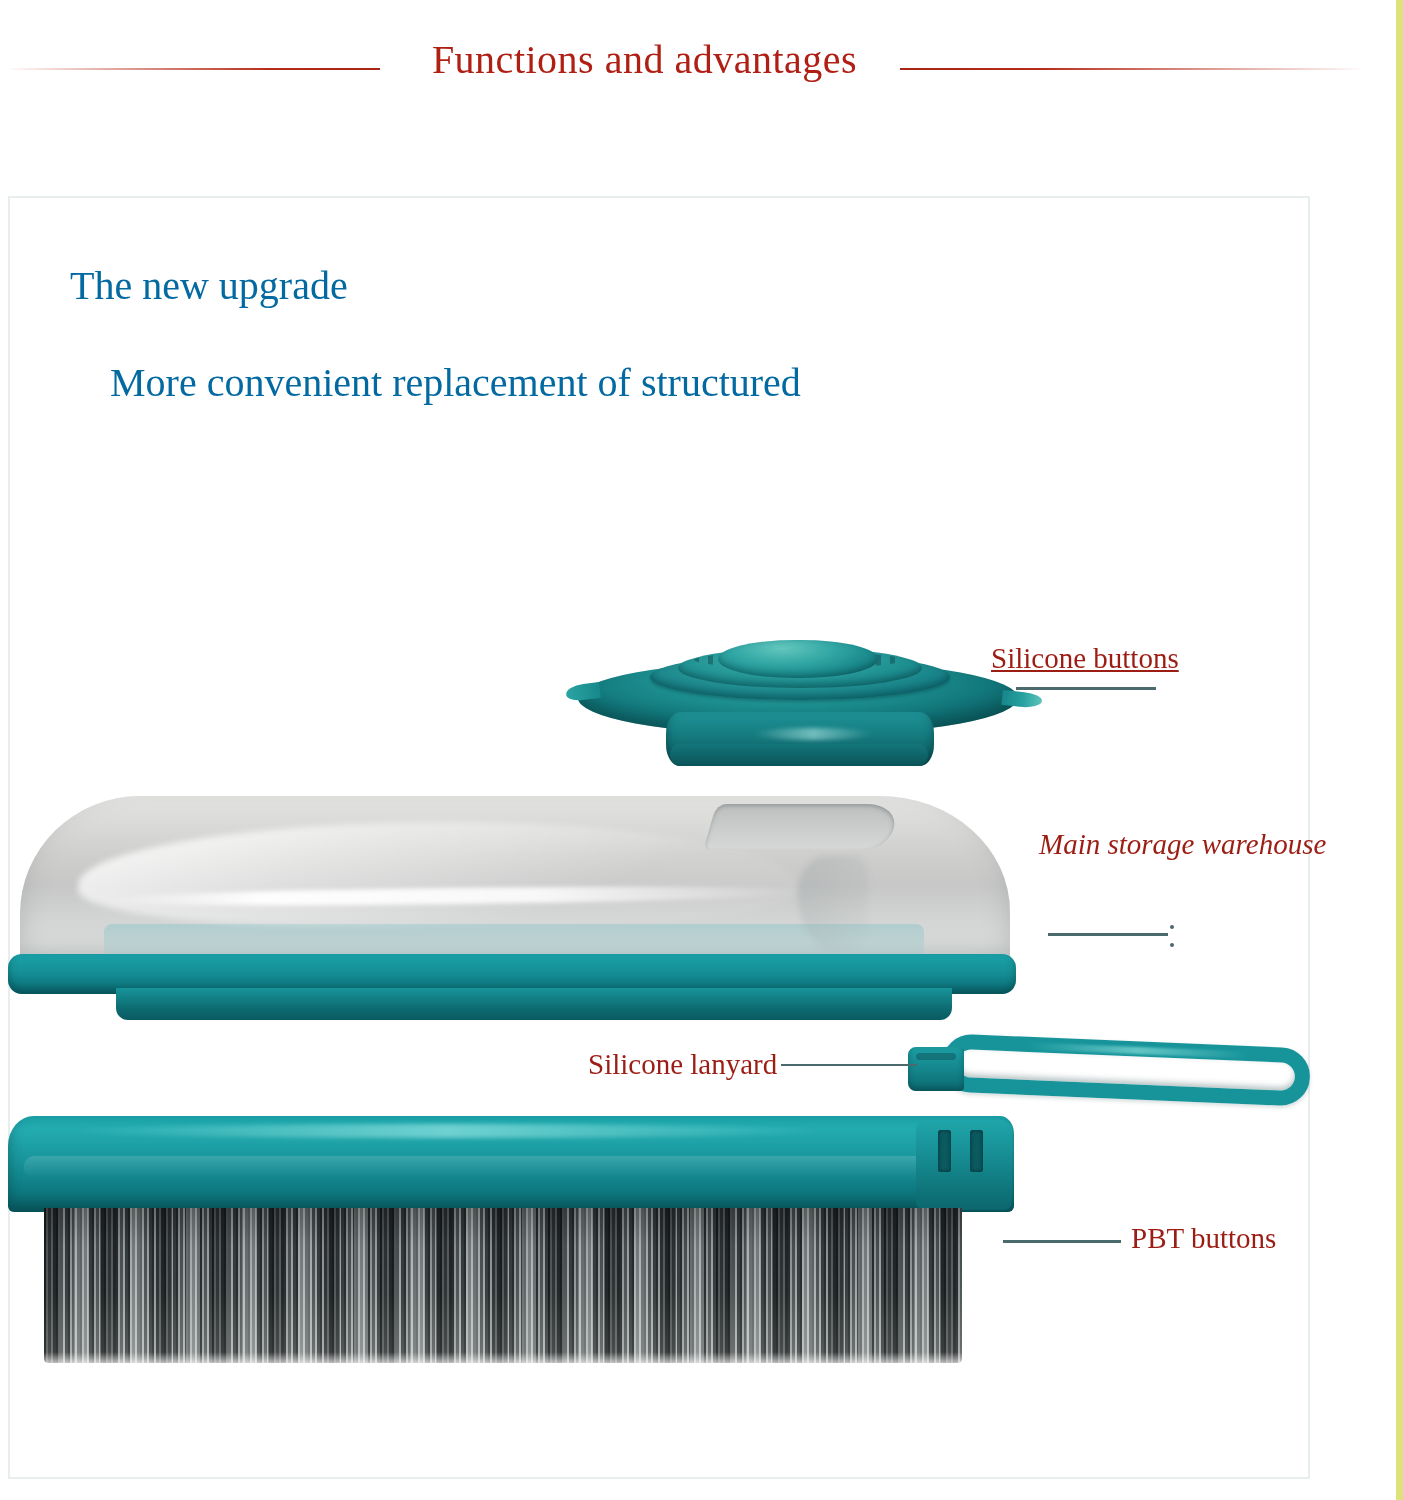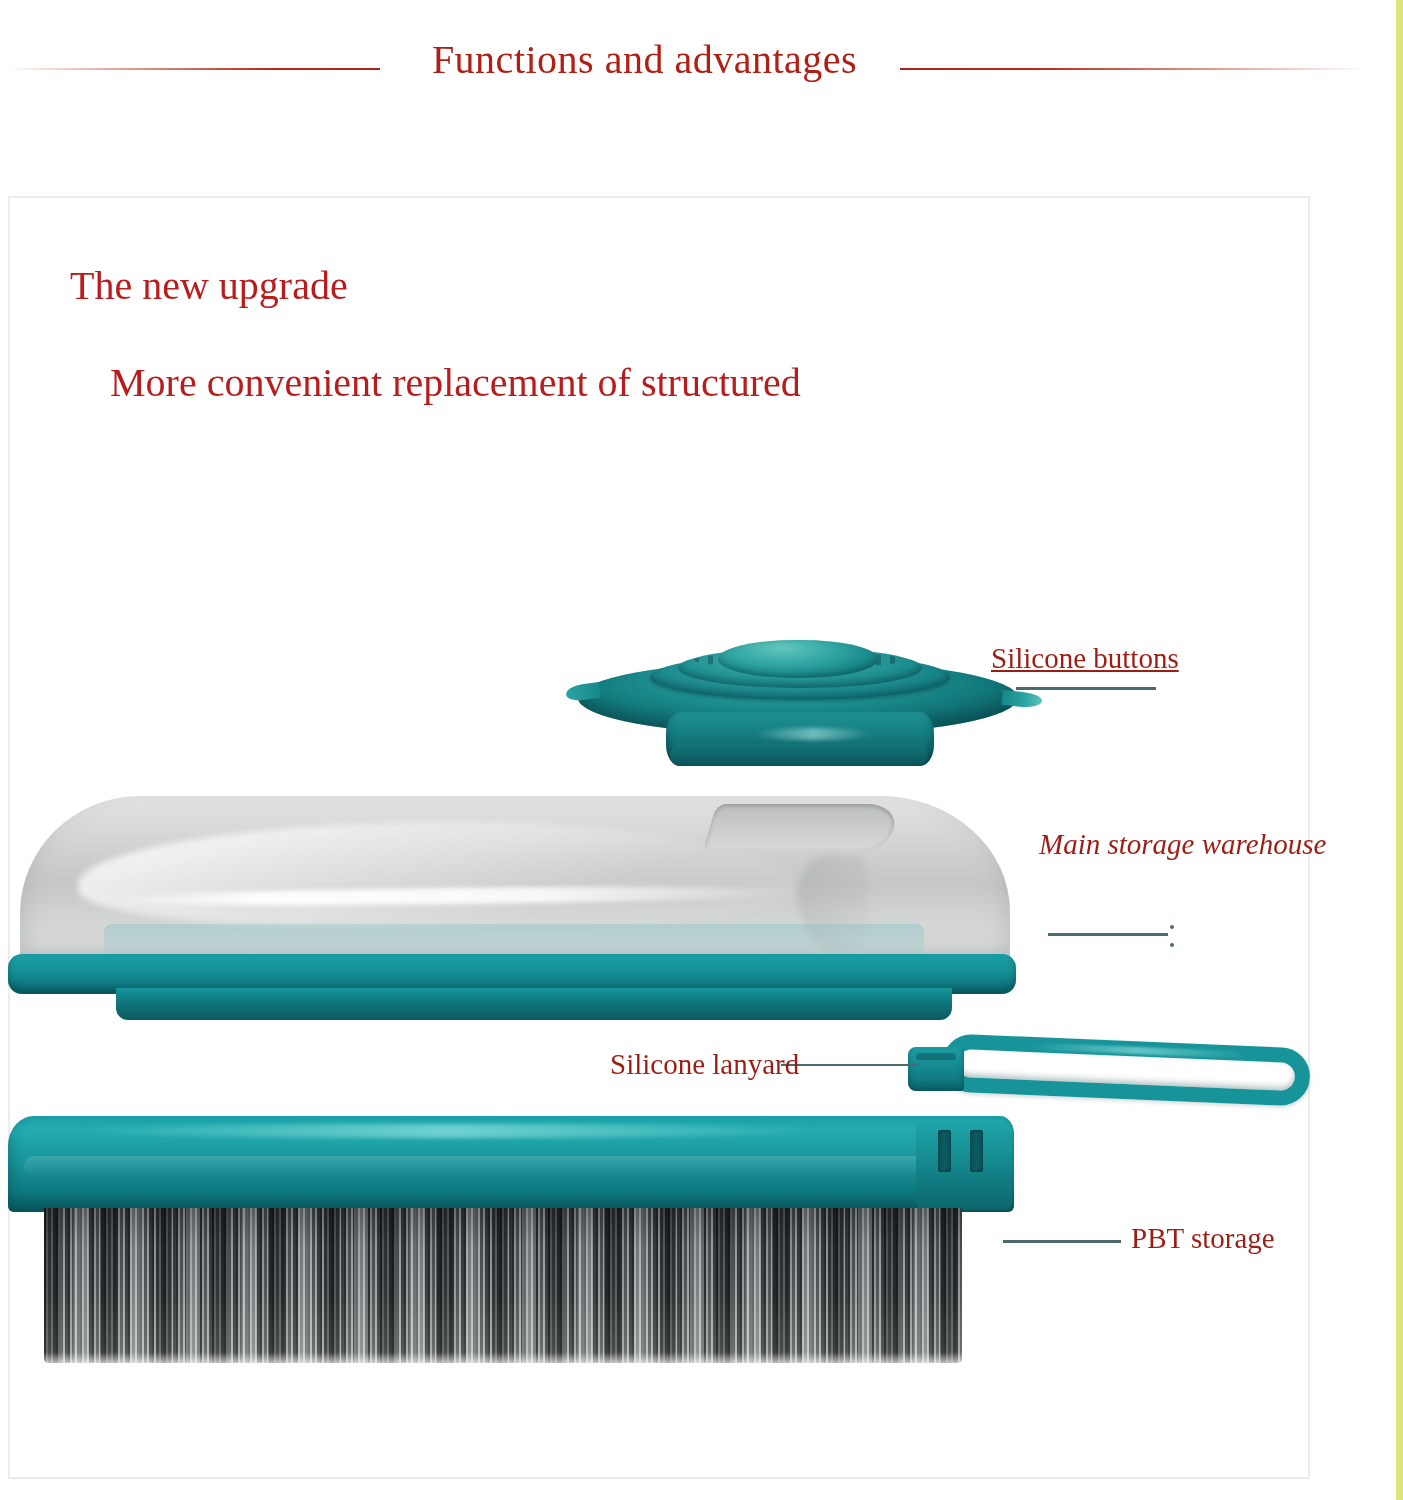--- a/index.html
+++ b/index.html
@@ -71,38 +71,38 @@
     height: 1283px;
     background: #ffffff;
     border: 2px solid #e8eeee;
     box-sizing: border-box;
   }
 
   
   .intro {
     position: absolute;
     left: 70px;
-    color: #b91c1c;
+    color: #0369a1;
     white-space: nowrap;
     line-height: 1;
   }
   .intro-line-1 { top: 266px; font-size: 40px; }
   .intro-line-2 { top: 363px; font-size: 40px; margin-left: 40px; }
 
   
   .callout-label {
     position: absolute;
     color: #9c1d14;
     white-space: nowrap;
     line-height: 1;
     font-size: 29px;
   }
   .label-buttons   { left: 991px;  top: 644px; text-decoration: underline; }
   .label-warehouse { left: 1039px; top: 830px; font-style: italic; }
-  .label-lanyard   { left: 610px;  top: 1050px; }
+  .label-lanyard   { left: 588px;  top: 1050px; }
   .label-bristles  { left: 1131px; top: 1224px; }
 
   
   .leader {
     position: absolute;
     height: 3px;
     background: #4a6a6d;
   }
   .leader-buttons   { left: 1016px; top: 687px;  width: 140px; }
   .leader-warehouse { left: 1048px; top: 933px;  width: 120px; }
@@ -485,13 +485,13 @@
 <div class="leader leader-buttons"></div>
 <div class="leader leader-warehouse"></div>
 <div class="leader leader-lanyard"></div>
 <div class="leader leader-bristles"></div>
 <div class="leader-dot dot-a"></div>
 <div class="leader-dot dot-b"></div>
 
 <div class="callout-label label-buttons">Silicone buttons</div>
 <div class="callout-label label-warehouse">Main storage warehouse</div>
 <div class="callout-label label-lanyard">Silicone lanyard</div>
-<div class="callout-label label-bristles">PBT storage</div>
+<div class="callout-label label-bristles">PBT buttons</div>
 
 </body></html>

